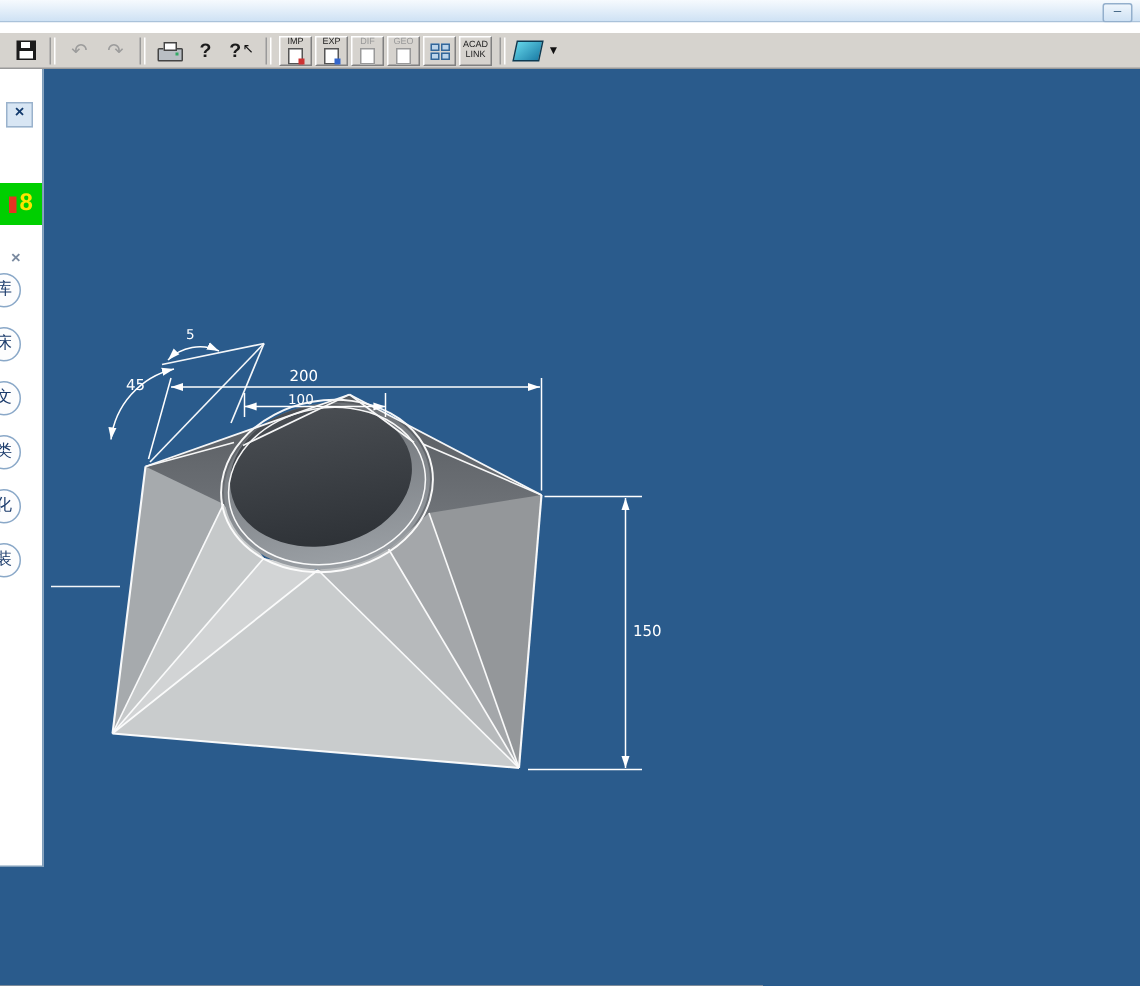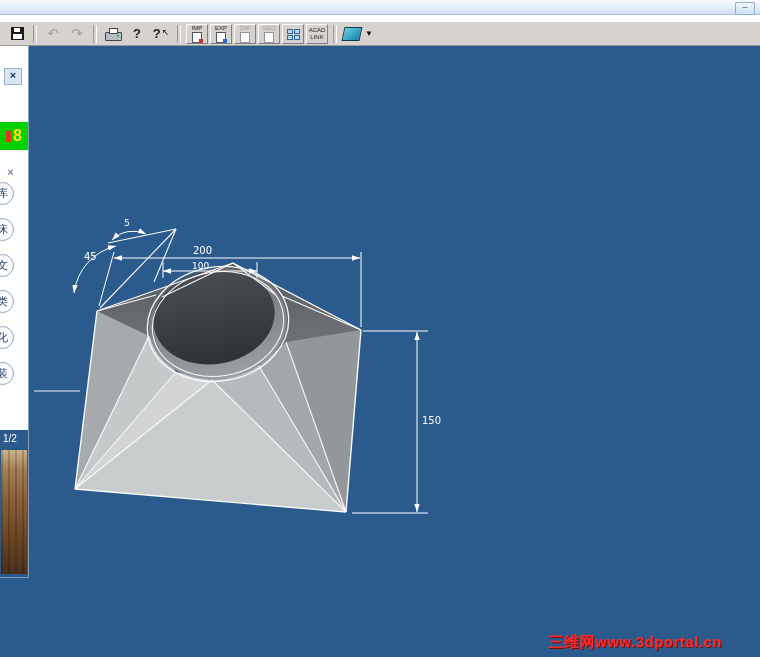--- a/index.html
+++ b/index.html
@@ -239,20 +239,15 @@
     </div>
     <div class="sb-close2">×</div>
 
     <div class="catbtn" style="top:136px">库</div>
     <div class="catbtn" style="top:172px">床</div>
     <div class="catbtn" style="top:208px">文</div>
     <div class="catbtn" style="top:244px">类</div>
     <div class="catbtn" style="top:280px">化</div>
     <div class="catbtn" style="top:316px">装</div>
 
-    <div class="sb-lower">
-      <div class="pageind">1/2</div>
-      <div class="thumb"></div>
-    </div>
   </div>
 
-  <div class="watermark">三维网www.3dportal.cn</div>
 </div>
 
 </body></html>

